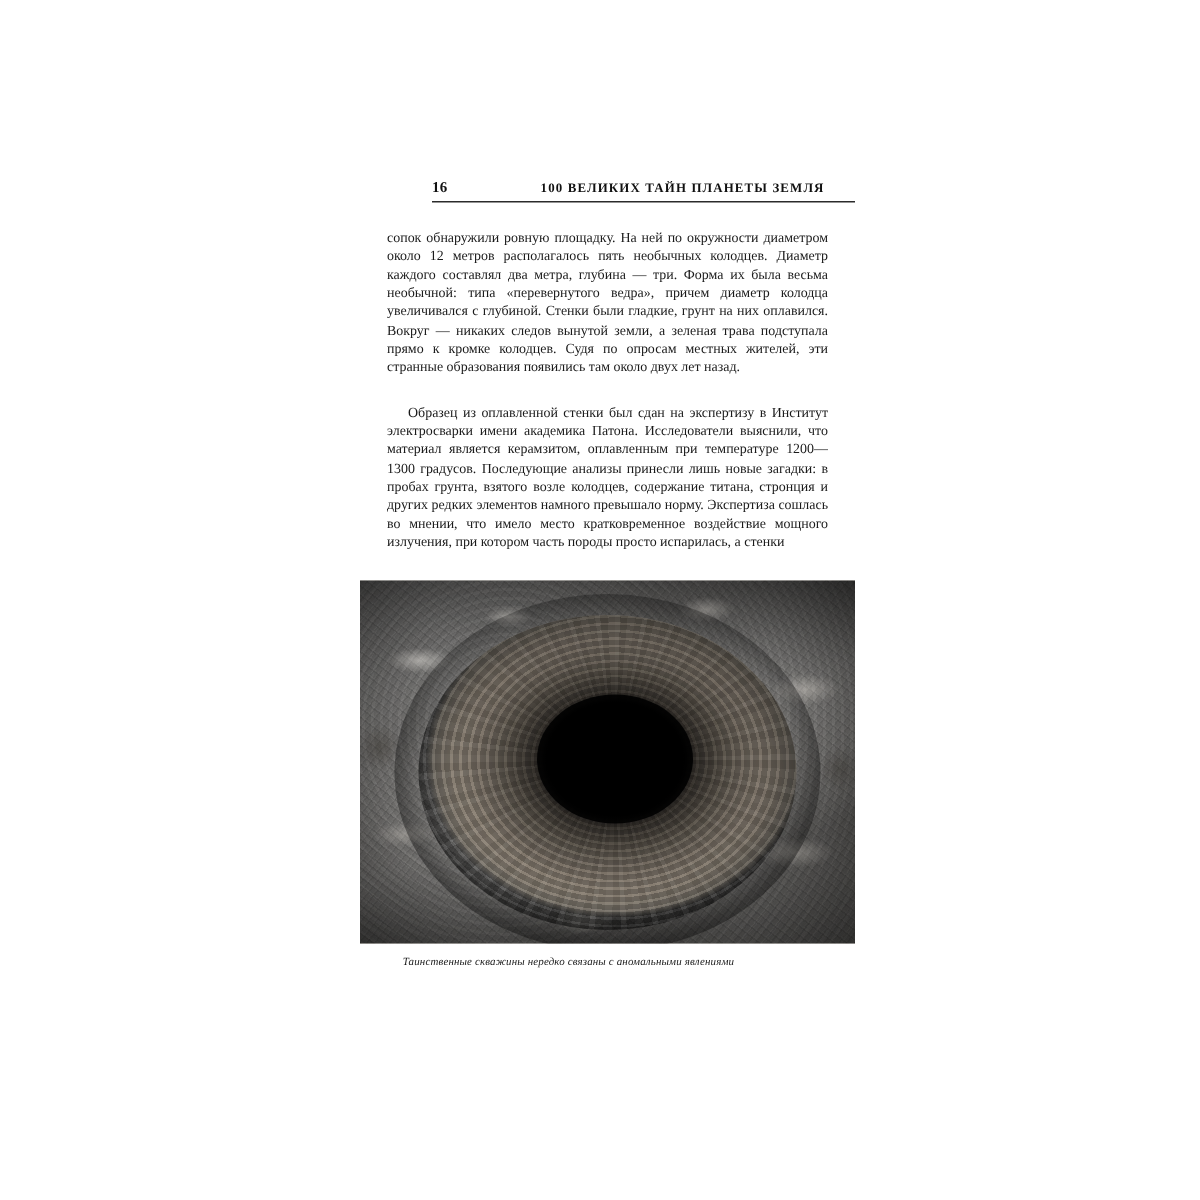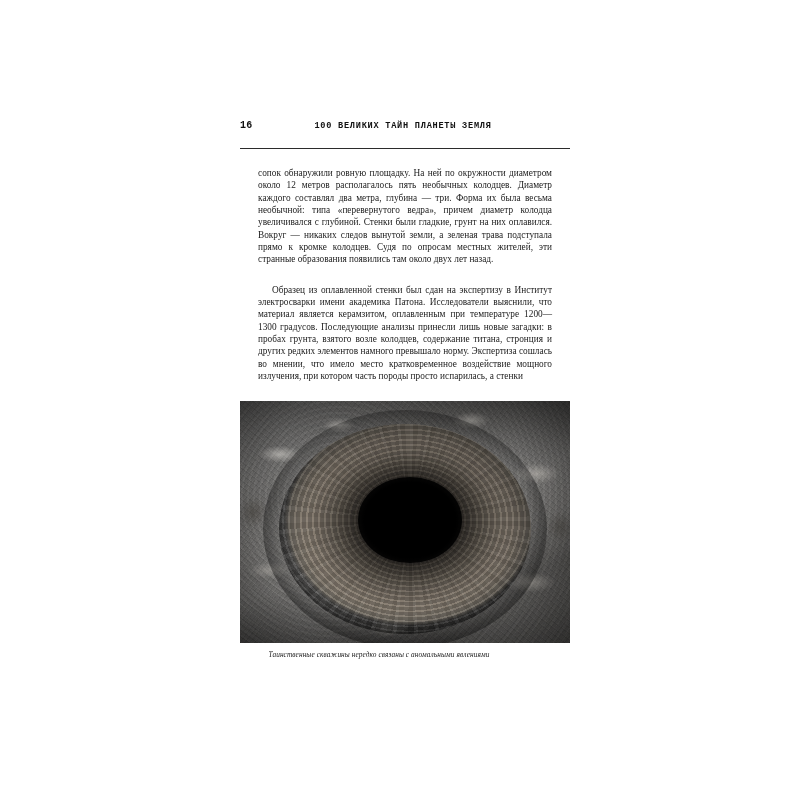--- a/index.html
+++ b/index.html
@@ -24,24 +24,25 @@
     position: absolute;
     left: 240px;
     top: 120px;
     width: 330px;
     background: #ffffff;
   }
 
   .running-head {
     display: flex;
     align-items: baseline;
-    font-family: Liberation Mono, monospace;
-    padding-bottom: 17px;
+    font-family: Liberation Serif, serif;
+    padding-bottom: 3px;
     border-bottom: 1px solid #2b2b2b;
     margin-bottom: 9px;
+    margin-left: 48px;
   }
 
   .running-head .folio {
     font-size: 10px;
     font-weight: bold;
     color: #111;
     letter-spacing: 0.2px;
     margin-right: 62px;
   }
 

